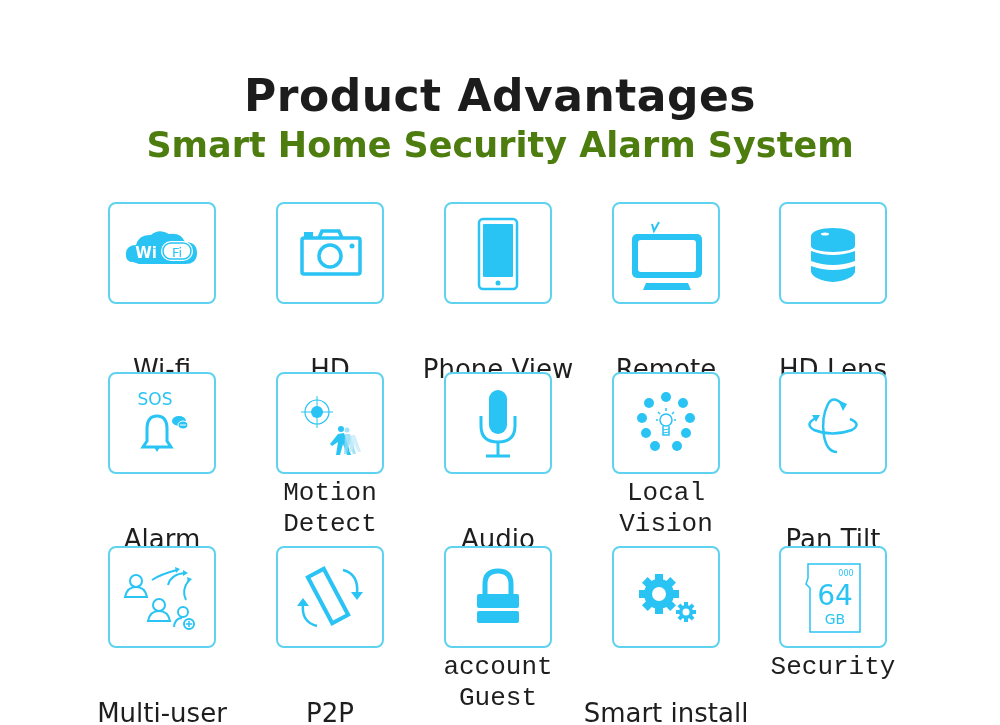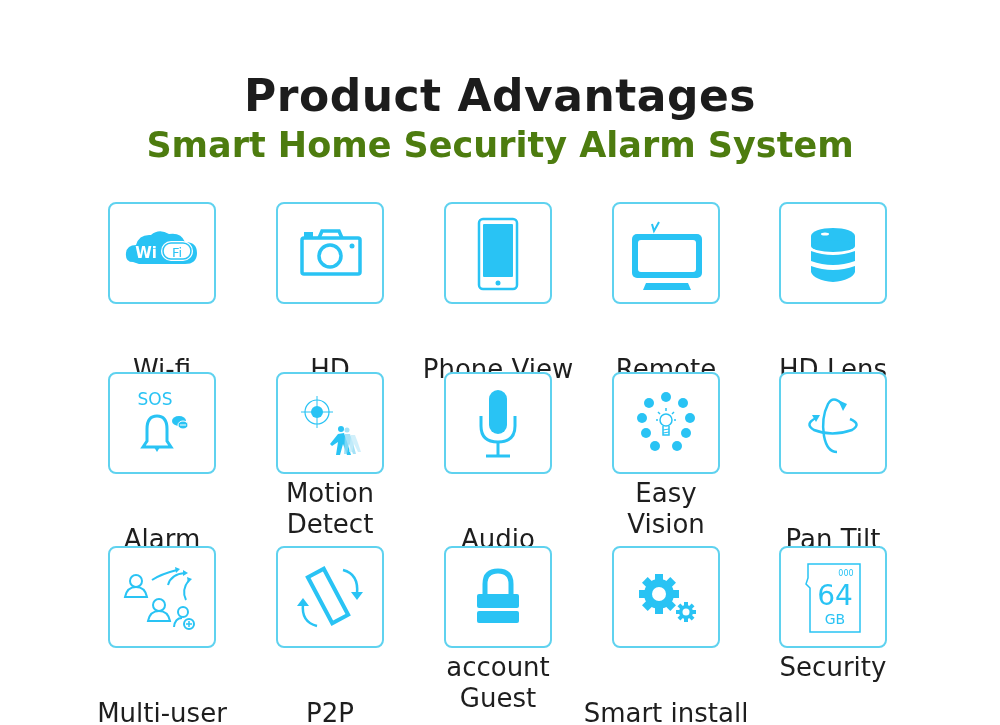--- a/index.html
+++ b/index.html
@@ -4,21 +4,21 @@
   <style>
     html, body { margin:0; padding:0; background:#ffffff; }
     body { width:1000px; height:725px; position:relative; overflow:hidden; font-family:"DejaVu Sans", sans-serif; color:#1a1a1a; }
     .title { position:absolute; left:0; width:1000px; top:38px; text-align:center; font-family:"DejaVu Sans", sans-serif; font-weight:bold; font-size:44px; letter-spacing:0.5px; color:#1c1c1c;margin-top:32px; }
     .subtitle { position:absolute; left:0; width:1000px; top:125px; text-align:center; font-family:"DejaVu Sans", sans-serif; font-weight:bold; font-size:35px; color:#4d7c0f; }
     .tile { position:absolute; width:160px; }
     .box { position:absolute; left:26px; top:0; width:104px; height:98px; border:2.5px solid #5fd2ef; border-radius:8px; background:#fff; display:flex; align-items:center; justify-content:center; }
     .box svg { width:86px; height:86px; }
     .label { position:absolute; left:-10px; width:180px; text-align:center; font-family:"DejaVu Sans", sans-serif; font-size:26px; color:#1e1e1e; line-height:31px; }
     .label.one { top:120px;margin-top:32px; }
-    .label.two { top:106px; }
+    .label.two { top:106px;font-family:Liberation Mono, monospace; }
   </style>
 </head>
 <body>
 
 <div class="title">Product Advantages</div>
 <div class="subtitle">Smart Home Security Alarm System</div>
 
 <div class="tile" style="left:82px; top:202px;">
   <div class="box">
     <svg viewBox="0 0 86 86">
@@ -153,21 +153,21 @@
       <line x1="40" y1="50" x2="46" y2="49" stroke="#29c3f4" stroke-width="1"></line>
       <line x1="40" y1="53" x2="46" y2="52" stroke="#29c3f4" stroke-width="1"></line>
       <line x1="43" y1="28" x2="43" y2="31" stroke="#29c3f4" stroke-width="1.5"></line>
       <line x1="33" y1="40" x2="35" y2="40" stroke="#29c3f4" stroke-width="1.5"></line>
       <line x1="51" y1="40" x2="53" y2="40" stroke="#29c3f4" stroke-width="1.5"></line>
       <line x1="35" y1="32" x2="37" y2="34" stroke="#29c3f4" stroke-width="1.5"></line>
       <line x1="51" y1="32" x2="49" y2="34" stroke="#29c3f4" stroke-width="1.5"></line>
     </svg>
   </div>
   <div class="label two">
-    <div>Easy</div>
+    <div>Local</div>
     <div>Vision</div>
   </div>
 </div>
 
 <div class="tile" style="left:753px; top:372px;">
   <div class="box">
     <svg viewBox="0 0 86 86">
       <path d="M52 24 Q43 15 38 24 Q31 38 34 56 Q37 72 47 72" fill="none" stroke="#29c3f4" stroke-width="2.5"></path>
       <path d="M48 20 L57 24 L53 31" fill="#29c3f4"></path>
       <path d="M26 38 Q14 44 24 50 Q42 57 62 50 Q72 44 60 39" fill="none" stroke="#29c3f4" stroke-width="2.5"></path>

